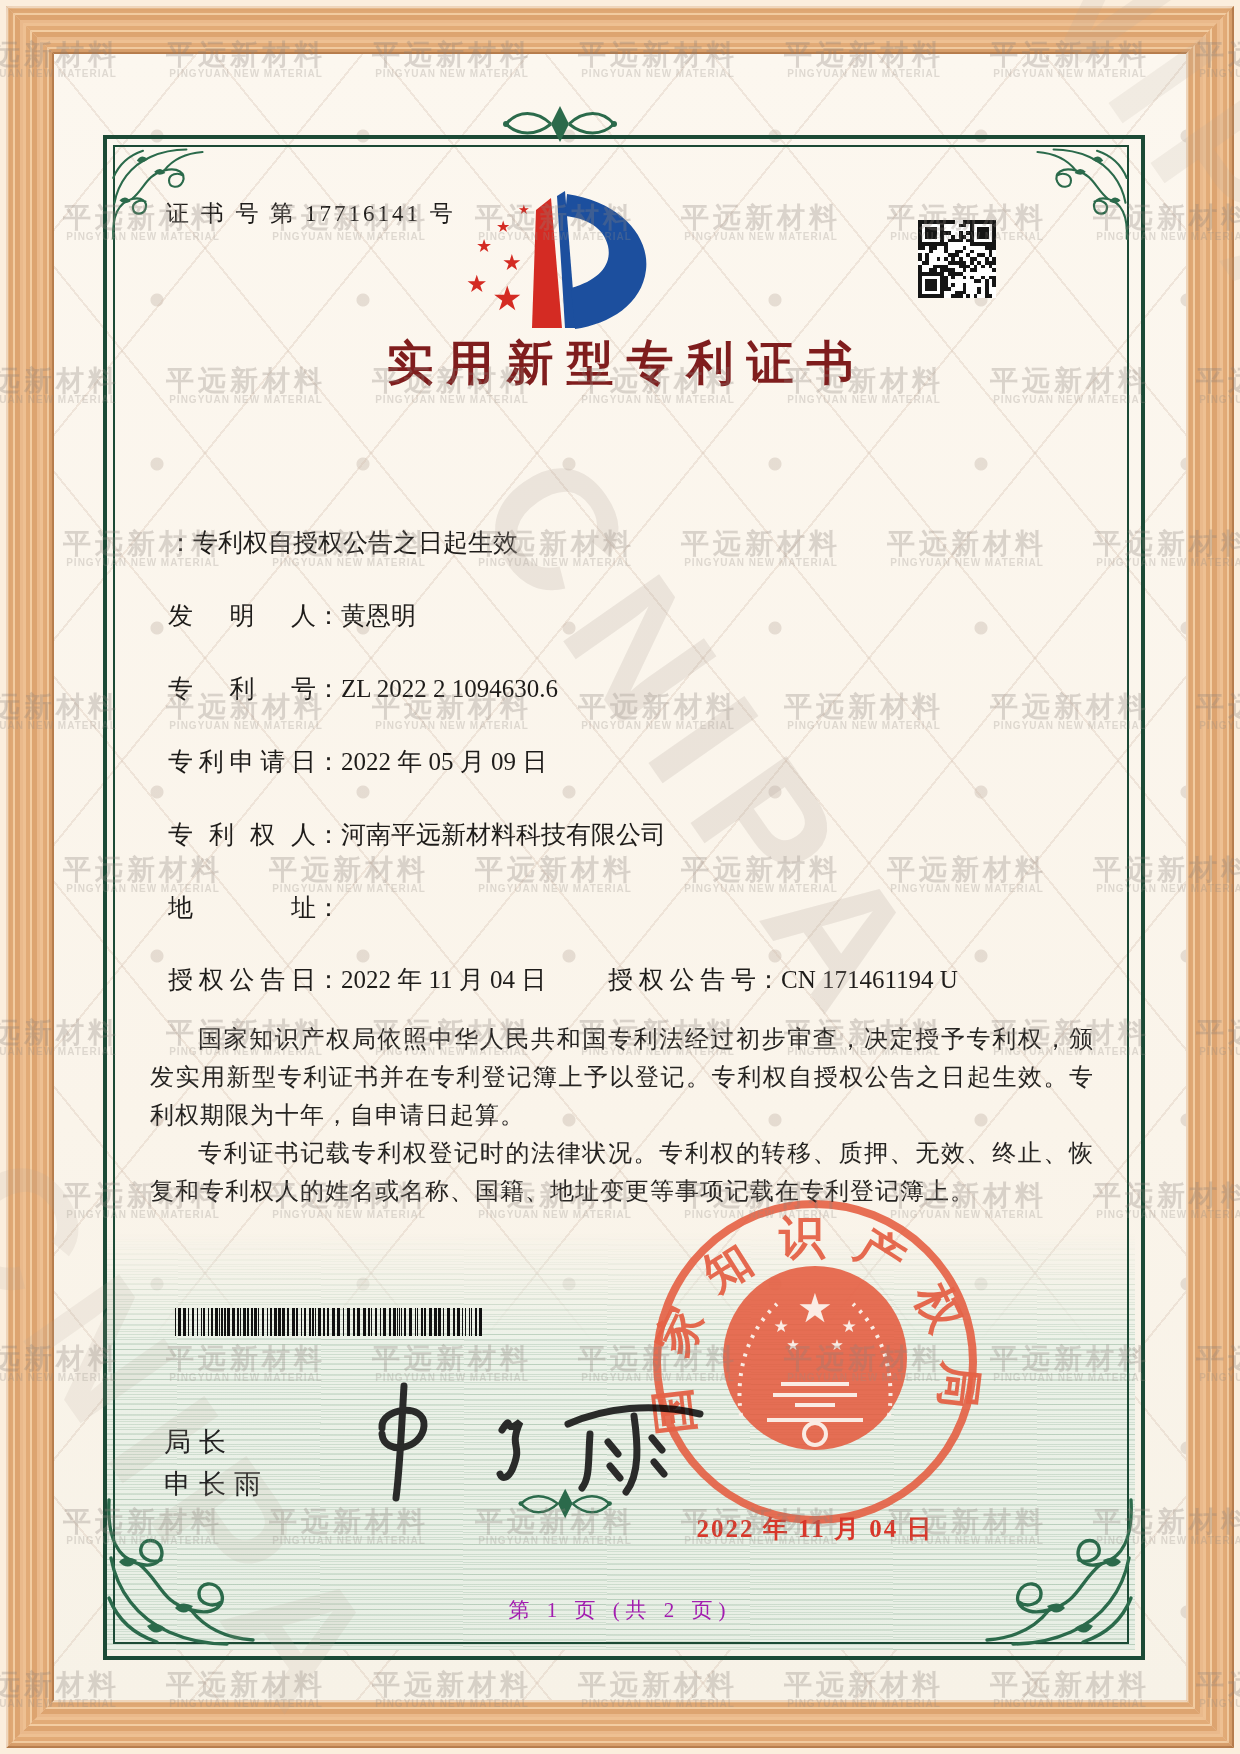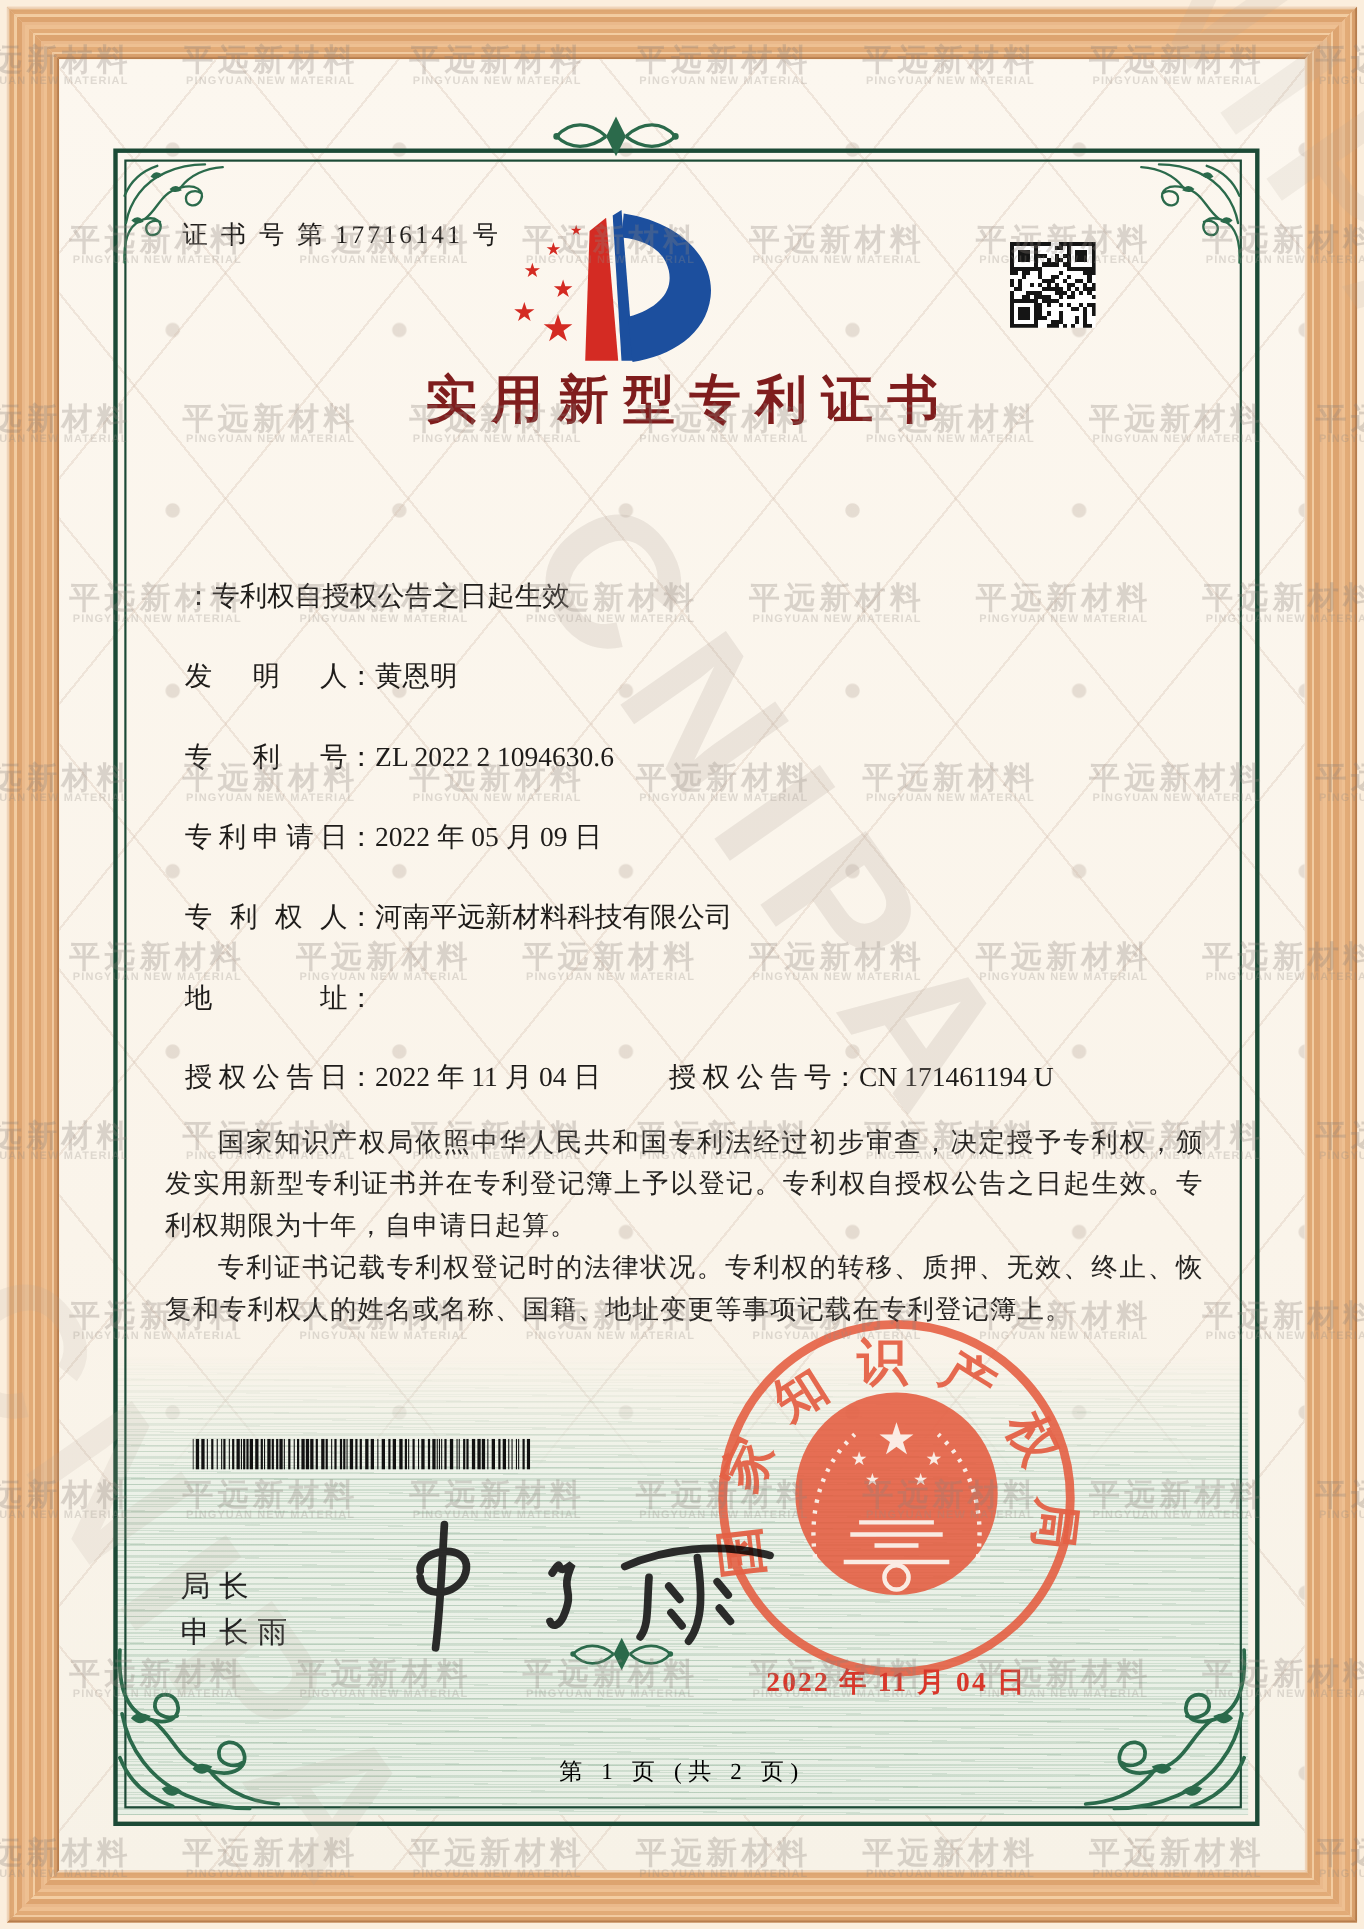--- a/index.html
+++ b/index.html
@@ -60,21 +60,21 @@
   .fvalue{flex:1;}
   .frow2{left:608px;width:486px;}
   .paras{left:150px;top:1020px;width:944px;font-size:24px;line-height:38px;text-align:justify;color:#262422;}
   .paras p{margin:0;text-indent:2em;letter-spacing:1px;}
   .barcode{left:175px;top:1308px;width:307px;height:28px;}
   .signer{left:164px;font-size:27px;letter-spacing:8px;font-family:"Liberation Sans","DejaVu Sans",sans-serif;color:#222;}
   .signature{left:352px;top:1378px;width:372px;height:132px;}
   .seal{left:645px;top:1192px;width:340px;height:340px;mix-blend-mode:multiply;opacity:.93;}
   .seal-date{left:652px;top:1512px;width:326px;text-align:center;font-size:25px;letter-spacing:2px;
              color:#d8372a;font-weight:bold;}
-  .pfoot{left:0;top:1596px;width:1240px;text-align:center;font-size:21px;letter-spacing:6px;color:#000000;}
+  .pfoot{left:0;top:1596px;width:1240px;text-align:center;font-size:21px;letter-spacing:6px;color:#a21caf;}
   .note{left:0;top:1666px;width:1240px;text-align:center;font-size:22px;letter-spacing:13px;color:#2a2826;}
 
   
   .wm-layer{position:absolute;left:0;top:0;width:1240px;height:1754px;z-index:9;pointer-events:none;overflow:hidden;}
   .wm{position:absolute;width:200px;text-align:center;line-height:1.05;}
   .wm .cn{display:block;font-size:28px;font-weight:bold;letter-spacing:4px;color:rgba(138,130,122,.30);
           font-family:"Liberation Sans","DejaVu Sans",sans-serif;}
   .wm .en{display:block;font-size:10px;font-weight:bold;letter-spacing:1px;color:rgba(148,140,132,.28);
           font-family:"Liberation Sans","DejaVu Sans",sans-serif;}
   .wm-diag{position:absolute;font-family:"Liberation Sans","DejaVu Sans",sans-serif;font-weight:bold;

